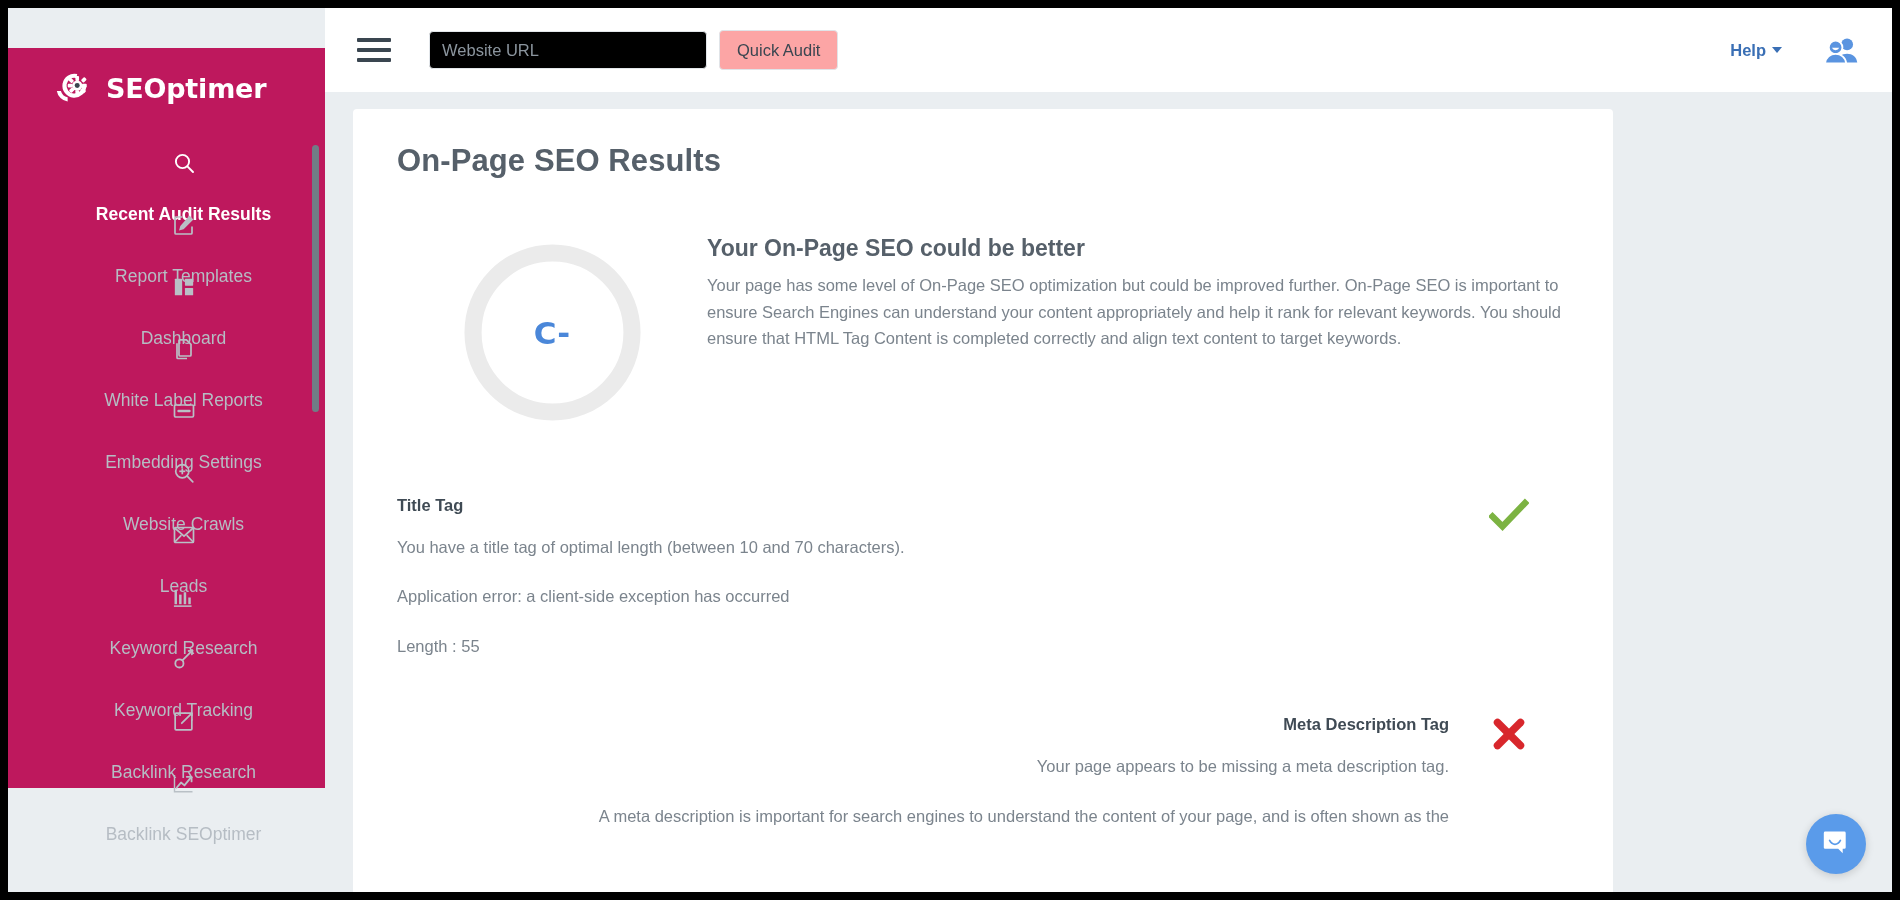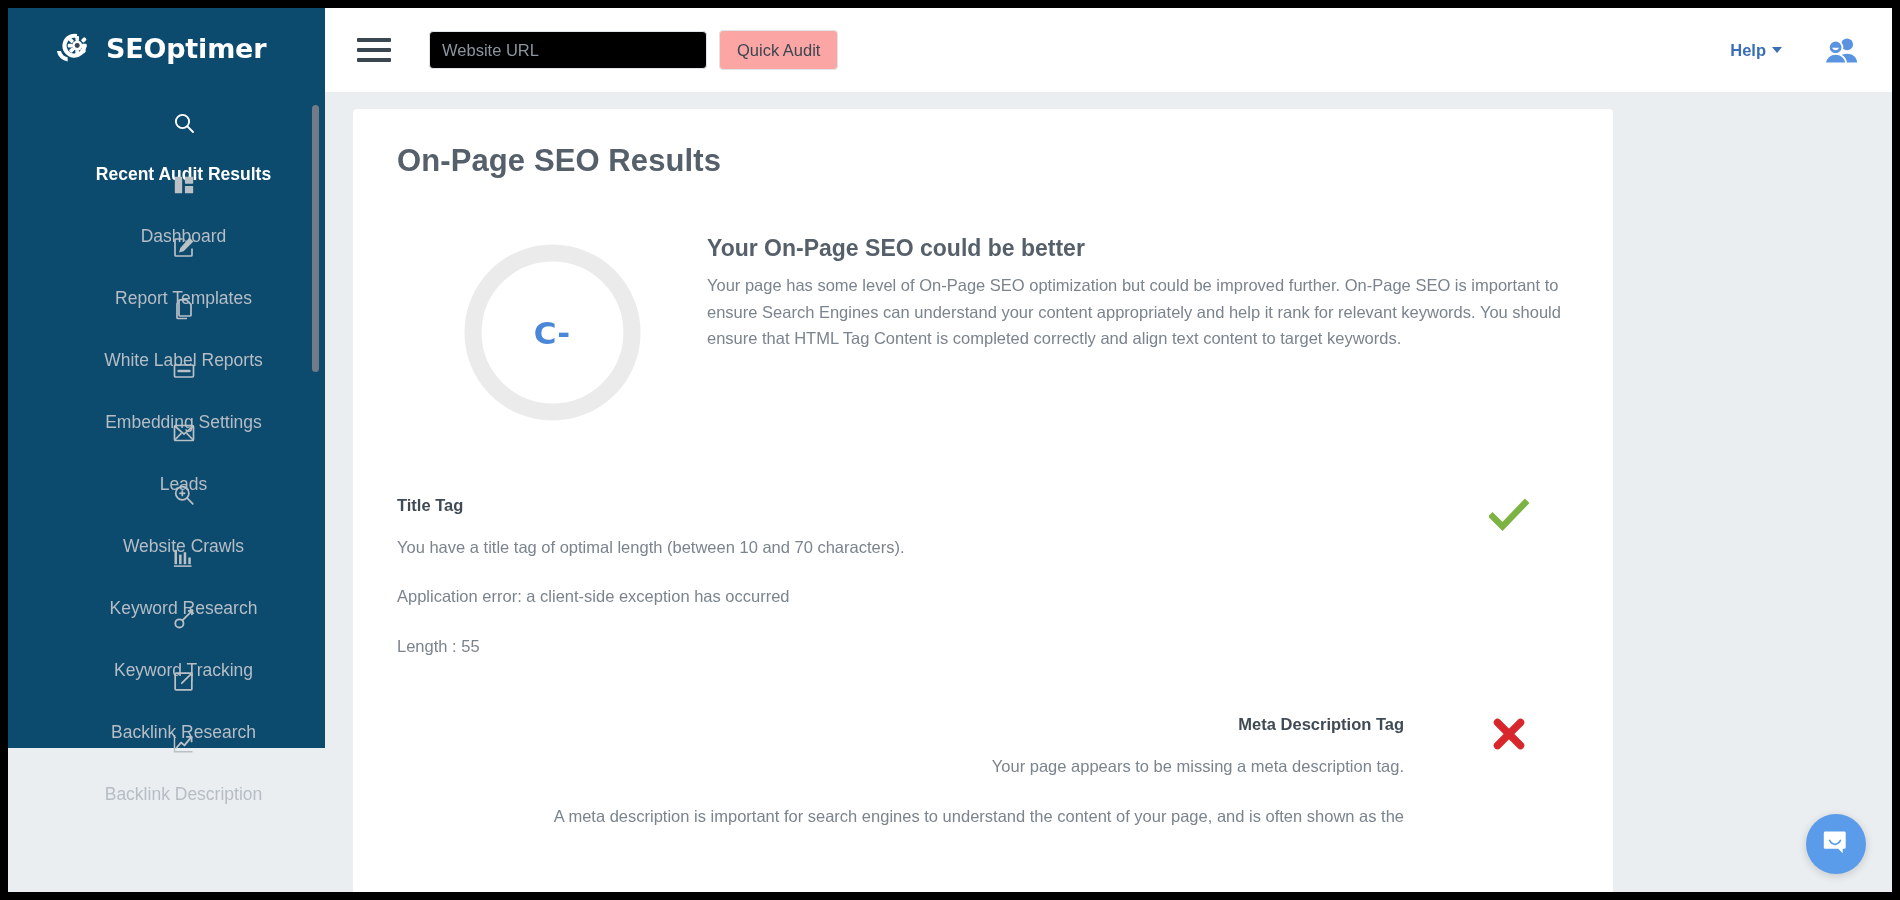--- a/index.html
+++ b/index.html
@@ -15,23 +15,24 @@
     width: 1884px; height: 884px;
     background: #eaeef1;
     overflow: hidden;
     display: flex;
   }
 
   
   #sidebar {
     width: 317px;
     height: 740px;
-    background: #0c4a6e;
+    background: #be185d;
     flex: 0 0 317px;
     position: relative;
+    margin-top: 40px;
   }
   .brand {
     height: 80px;
     display: flex;
     align-items: center;
     padding-left: 40px;
     gap: 12px;
   }
   .brand-logo { width: 46px; height: 46px; flex: 0 0 46px; }
   .brand-name {
@@ -211,21 +212,20 @@
     line-height: 1.62;
     color: #7b848d;
     max-width: 920px;
   }
 
   .checks { margin-top: 70px; }
   .check-row {
     display: flex;
     align-items: flex-start;
     padding-bottom: 8px;
-    gap: 45px;
   }
   .check-body { flex: 1; }
   .check-title {
     font-size: 16.5px;
     font-weight: 700;
     color: #3f4a54;
     margin-bottom: 22px;
   }
   .check-line {
     font-size: 16.5px;
@@ -293,81 +293,81 @@
           <svg viewBox="0 0 24 24" width="24" height="24" fill="none" stroke="currentColor" stroke-width="1.9">
             <circle cx="10.5" cy="10.5" r="6.6"></circle>
               <line x1="15.4" y1="15.4" x2="21" y2="21" stroke-linecap="round"></line>
           </svg>
         </span>
         <span class="nav-label">Recent Audit Results</span>
       </div>
 
       <div class="nav-item">
         <span class="nav-icon">
+          <svg viewBox="0 0 24 24" width="24" height="24" fill="none" stroke="currentColor" stroke-width="1.7">
+            <path d="M20 13.5V20a1 1 0 0 1-1 1H4a1 1 0 0 1-1-1V5a1 1 0 0 1 1-1h6.5"></path>
+            <path d="M17.5 2.6 21.4 6.5 11.6 16.3 7 17.6 8.3 13z" fill="currentColor" stroke="none"></path>
+          </svg>
+        </span>
+        <span class="nav-label">Report Templates</span>
+      </div>
+
+      <div class="nav-item">
+        <span class="nav-icon">
           <svg viewBox="0 0 24 24" width="22" height="22" fill="currentColor">
             <rect x="2" y="3" width="8" height="18" rx="0.6"></rect>
             <rect x="13" y="3" width="9" height="7.5" rx="0.6"></rect>
             <rect x="13" y="13" width="9" height="8" rx="0.6"></rect>
           </svg>
         </span>
         <span class="nav-label">Dashboard</span>
       </div>
 
       <div class="nav-item">
         <span class="nav-icon">
           <svg viewBox="0 0 24 24" width="24" height="24" fill="none" stroke="currentColor" stroke-width="1.7">
-            <path d="M20 13.5V20a1 1 0 0 1-1 1H4a1 1 0 0 1-1-1V5a1 1 0 0 1 1-1h6.5"></path>
-            <path d="M17.5 2.6 21.4 6.5 11.6 16.3 7 17.6 8.3 13z" fill="currentColor" stroke="none"></path>
-          </svg>
-        </span>
-        <span class="nav-label">Report Templates</span>
-      </div>
-
-      <div class="nav-item">
-        <span class="nav-icon">
-          <svg viewBox="0 0 24 24" width="24" height="24" fill="none" stroke="currentColor" stroke-width="1.7">
             <path d="M8 2.8h6.4L19 7.4V18a1 1 0 0 1-1 1H8a1 1 0 0 1-1-1V3.8a1 1 0 0 1 1-1z"></path>
             <path d="M5 6.2V20.5a1 1 0 0 0 1 1h9"></path>
           </svg>
         </span>
         <span class="nav-label">White Label Reports</span>
       </div>
 
       <div class="nav-item">
         <span class="nav-icon">
           <svg viewBox="0 0 24 24" width="24" height="24" fill="none" stroke="currentColor" stroke-width="1.7">
             <rect x="2.5" y="6" width="19" height="12" rx="1.2"></rect>
             <line x1="6.5" y1="12" x2="17.5" y2="12" stroke-width="2.4" stroke-linecap="round"></line>
           </svg>
         </span>
         <span class="nav-label">Embedding Settings</span>
+      </div>
+
+      <div class="nav-item">
+        <span class="nav-icon">
+          <svg viewBox="0 0 24 24" width="24" height="24" fill="none" stroke="currentColor" stroke-width="1.7">
+            <circle cx="10.3" cy="10.3" r="6.6"></circle>
+              <line x1="15.2" y1="15.2" x2="20.8" y2="20.8" stroke-linecap="round"></line>
+            <line x1="10.3" y1="7.3" x2="10.3" y2="13.3"></line>
+              <line x1="7.3" y1="10.3" x2="13.3" y2="10.3"></line>
+          </svg>
+        </span>
+        <span class="nav-label">Website Crawls</span>
       </div>
 
       <div class="nav-item">
         <span class="nav-icon">
           <svg viewBox="0 0 24 24" width="24" height="24" fill="none" stroke="currentColor" stroke-width="1.7">
             <rect x="2.5" y="4.5" width="19" height="15" rx="1"></rect>
             <path d="M2.8 5 12 13.2 21.2 5"></path>
               <path d="M2.8 19 9.4 12.2"></path>
               <path d="M21.2 19 14.6 12.2"></path>
           </svg>
         </span>
         <span class="nav-label">Leads</span>
-      </div>
-
-      <div class="nav-item">
-        <span class="nav-icon">
-          <svg viewBox="0 0 24 24" width="24" height="24" fill="none" stroke="currentColor" stroke-width="1.7">
-            <circle cx="10.3" cy="10.3" r="6.6"></circle>
-              <line x1="15.2" y1="15.2" x2="20.8" y2="20.8" stroke-linecap="round"></line>
-            <line x1="10.3" y1="7.3" x2="10.3" y2="13.3"></line>
-              <line x1="7.3" y1="10.3" x2="13.3" y2="10.3"></line>
-          </svg>
-        </span>
-        <span class="nav-label">Website Crawls</span>
       </div>
 
       <div class="nav-item">
         <span class="nav-icon">
           <svg viewBox="0 0 24 24" width="23" height="23" fill="currentColor">
             <rect x="2.6" y="4" width="2.6" height="15"></rect>
             <rect x="7.4" y="9" width="2.6" height="10"></rect>
             <rect x="12.2" y="6.5" width="2.6" height="12.5"></rect>
             <rect x="17" y="12" width="2.6" height="7"></rect>
             <rect x="2" y="20.2" width="18.4" height="1.6"></rect>
@@ -400,21 +400,21 @@
       </div>
 
       <div class="nav-item">
         <span class="nav-icon">
           <svg viewBox="0 0 24 24" width="23" height="23" fill="none" stroke="currentColor" stroke-width="1.9">
             <polyline points="2.6,3 2.6,20.6 21.4,20.6" stroke-width="1.5"></polyline>
             <polyline points="4.8,16.4 9.4,11 13,14 20,5.4" stroke-linecap="round" stroke-linejoin="round"></polyline>
             <polyline points="15.4,5 20.4,5 20.4,9.8" stroke-linecap="round" stroke-linejoin="round"></polyline>
           </svg>
         </span>
-        <span class="nav-label">Backlink Description</span>
+        <span class="nav-label">Backlink SEOptimer</span>
       </div>
 
     </div>
 
     <div class="side-scrollbar">
       <div class="thumb"></div>
     </div>
   </div>
 
   <div id="right">

